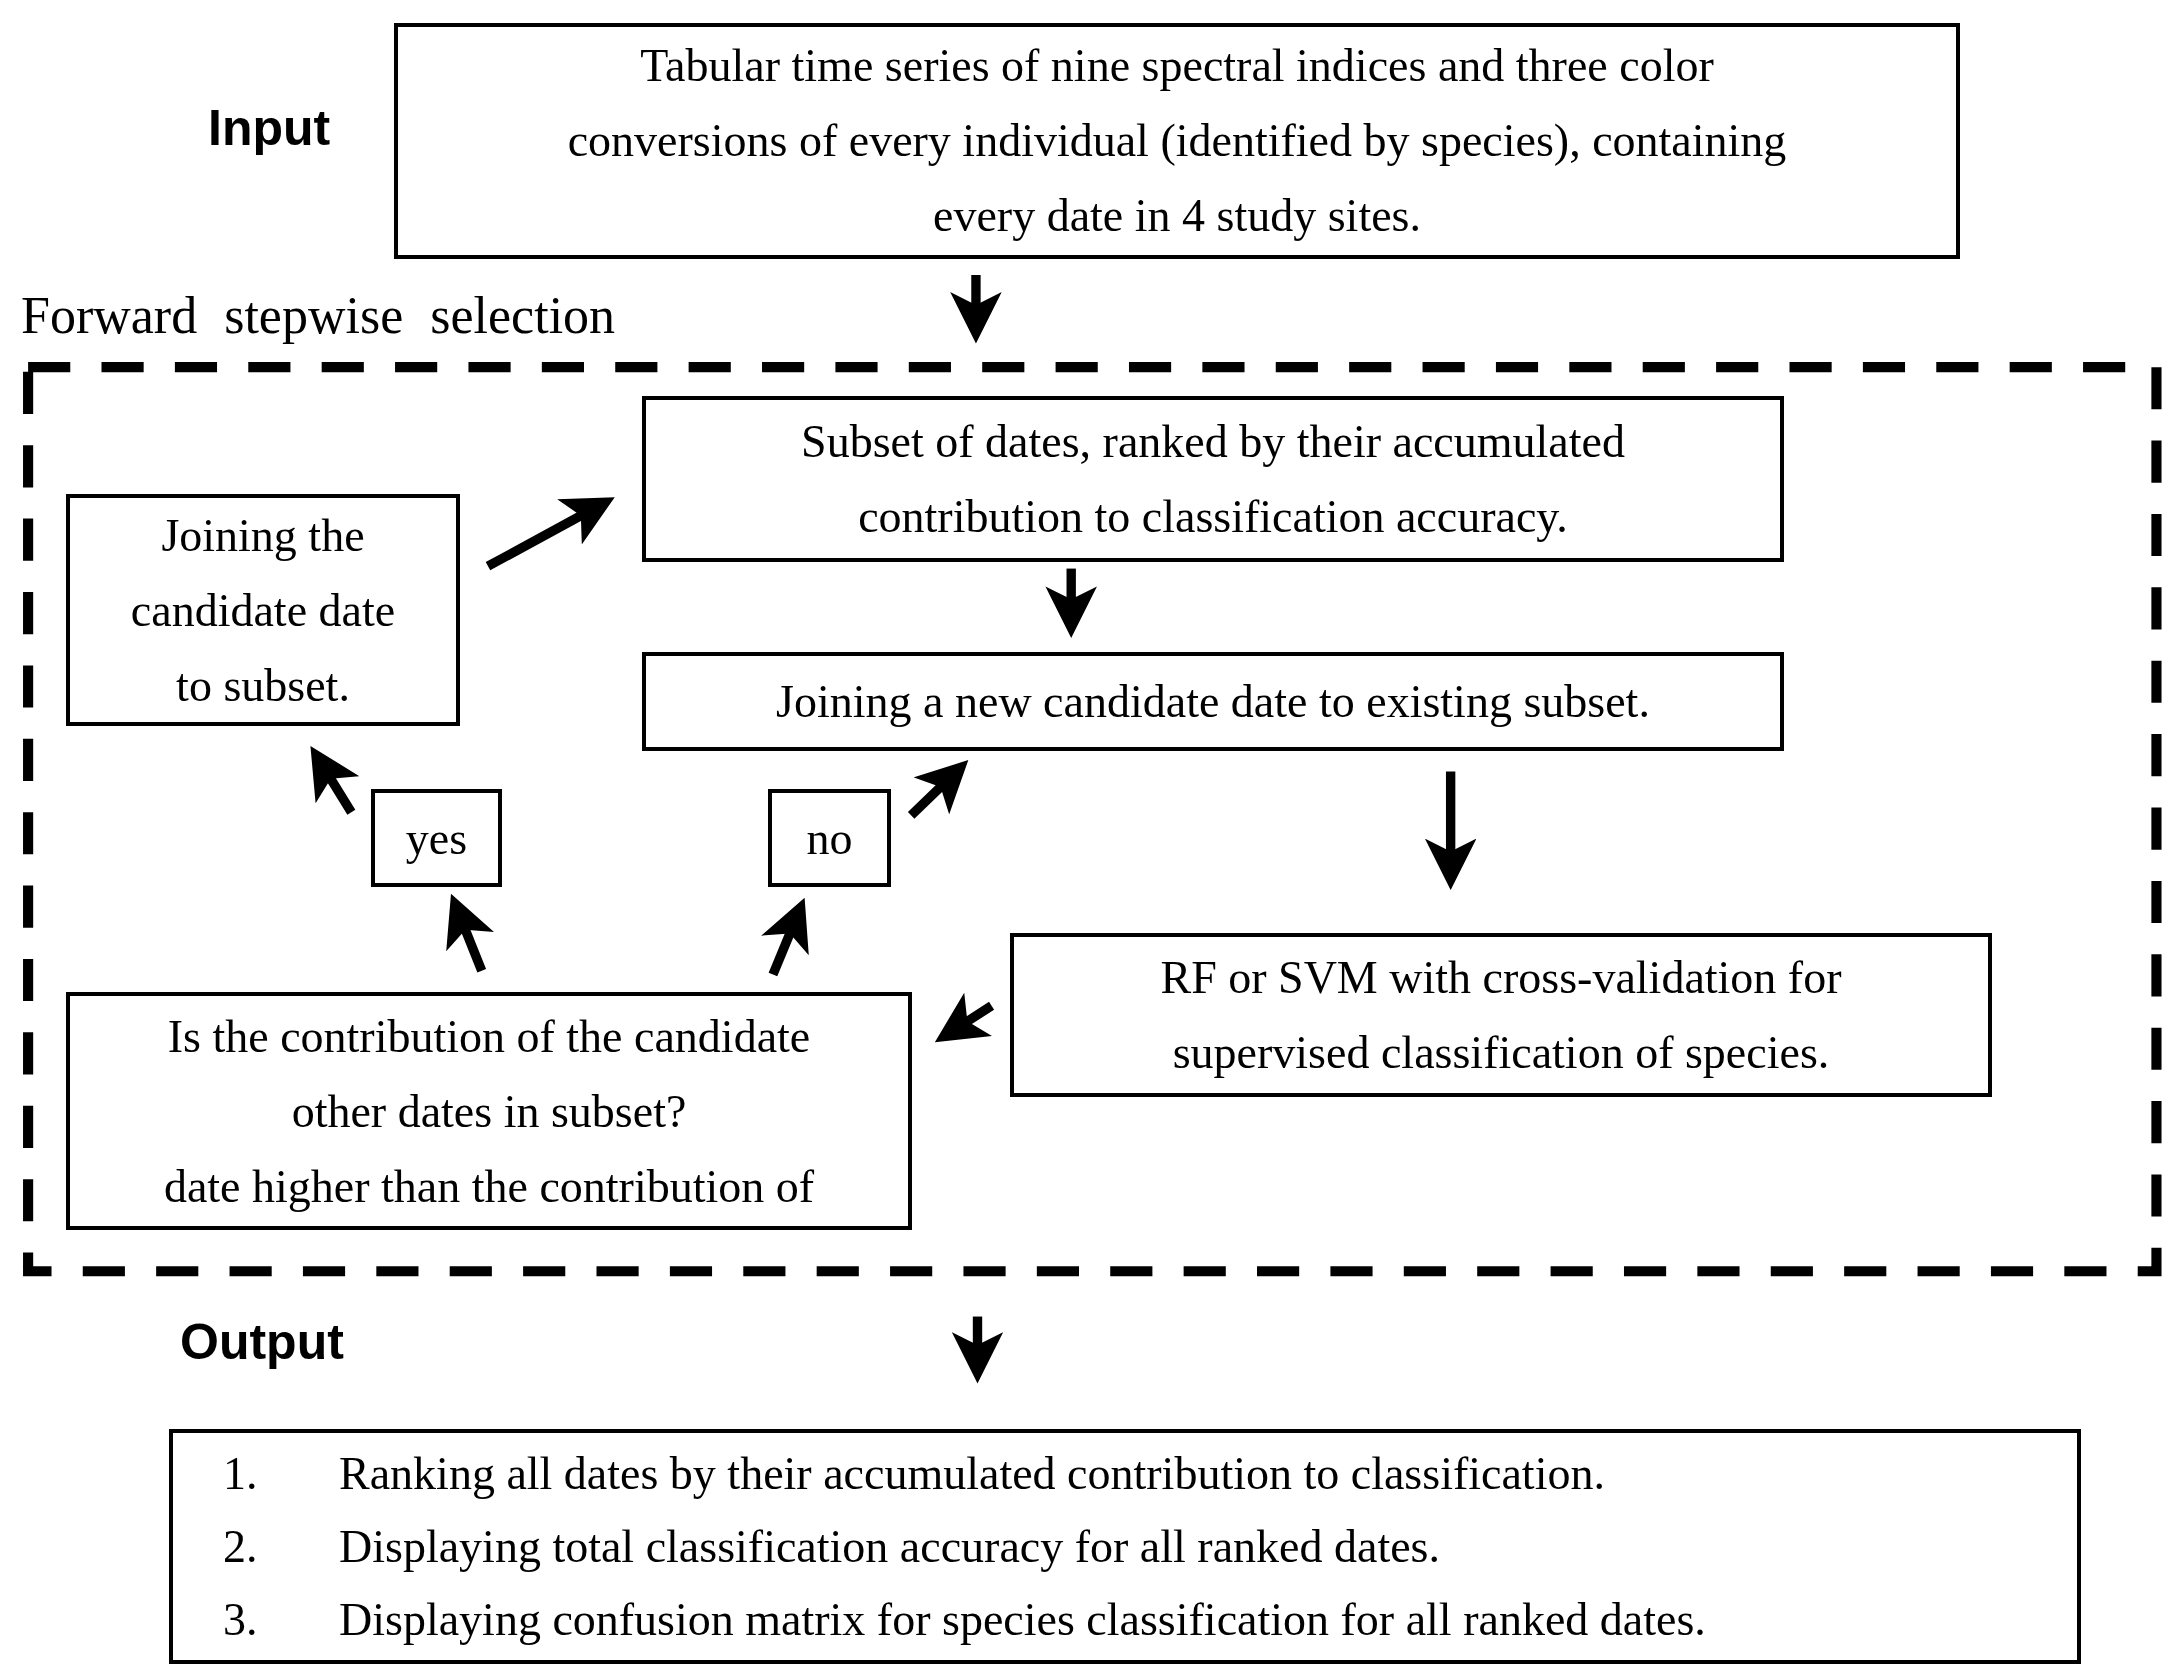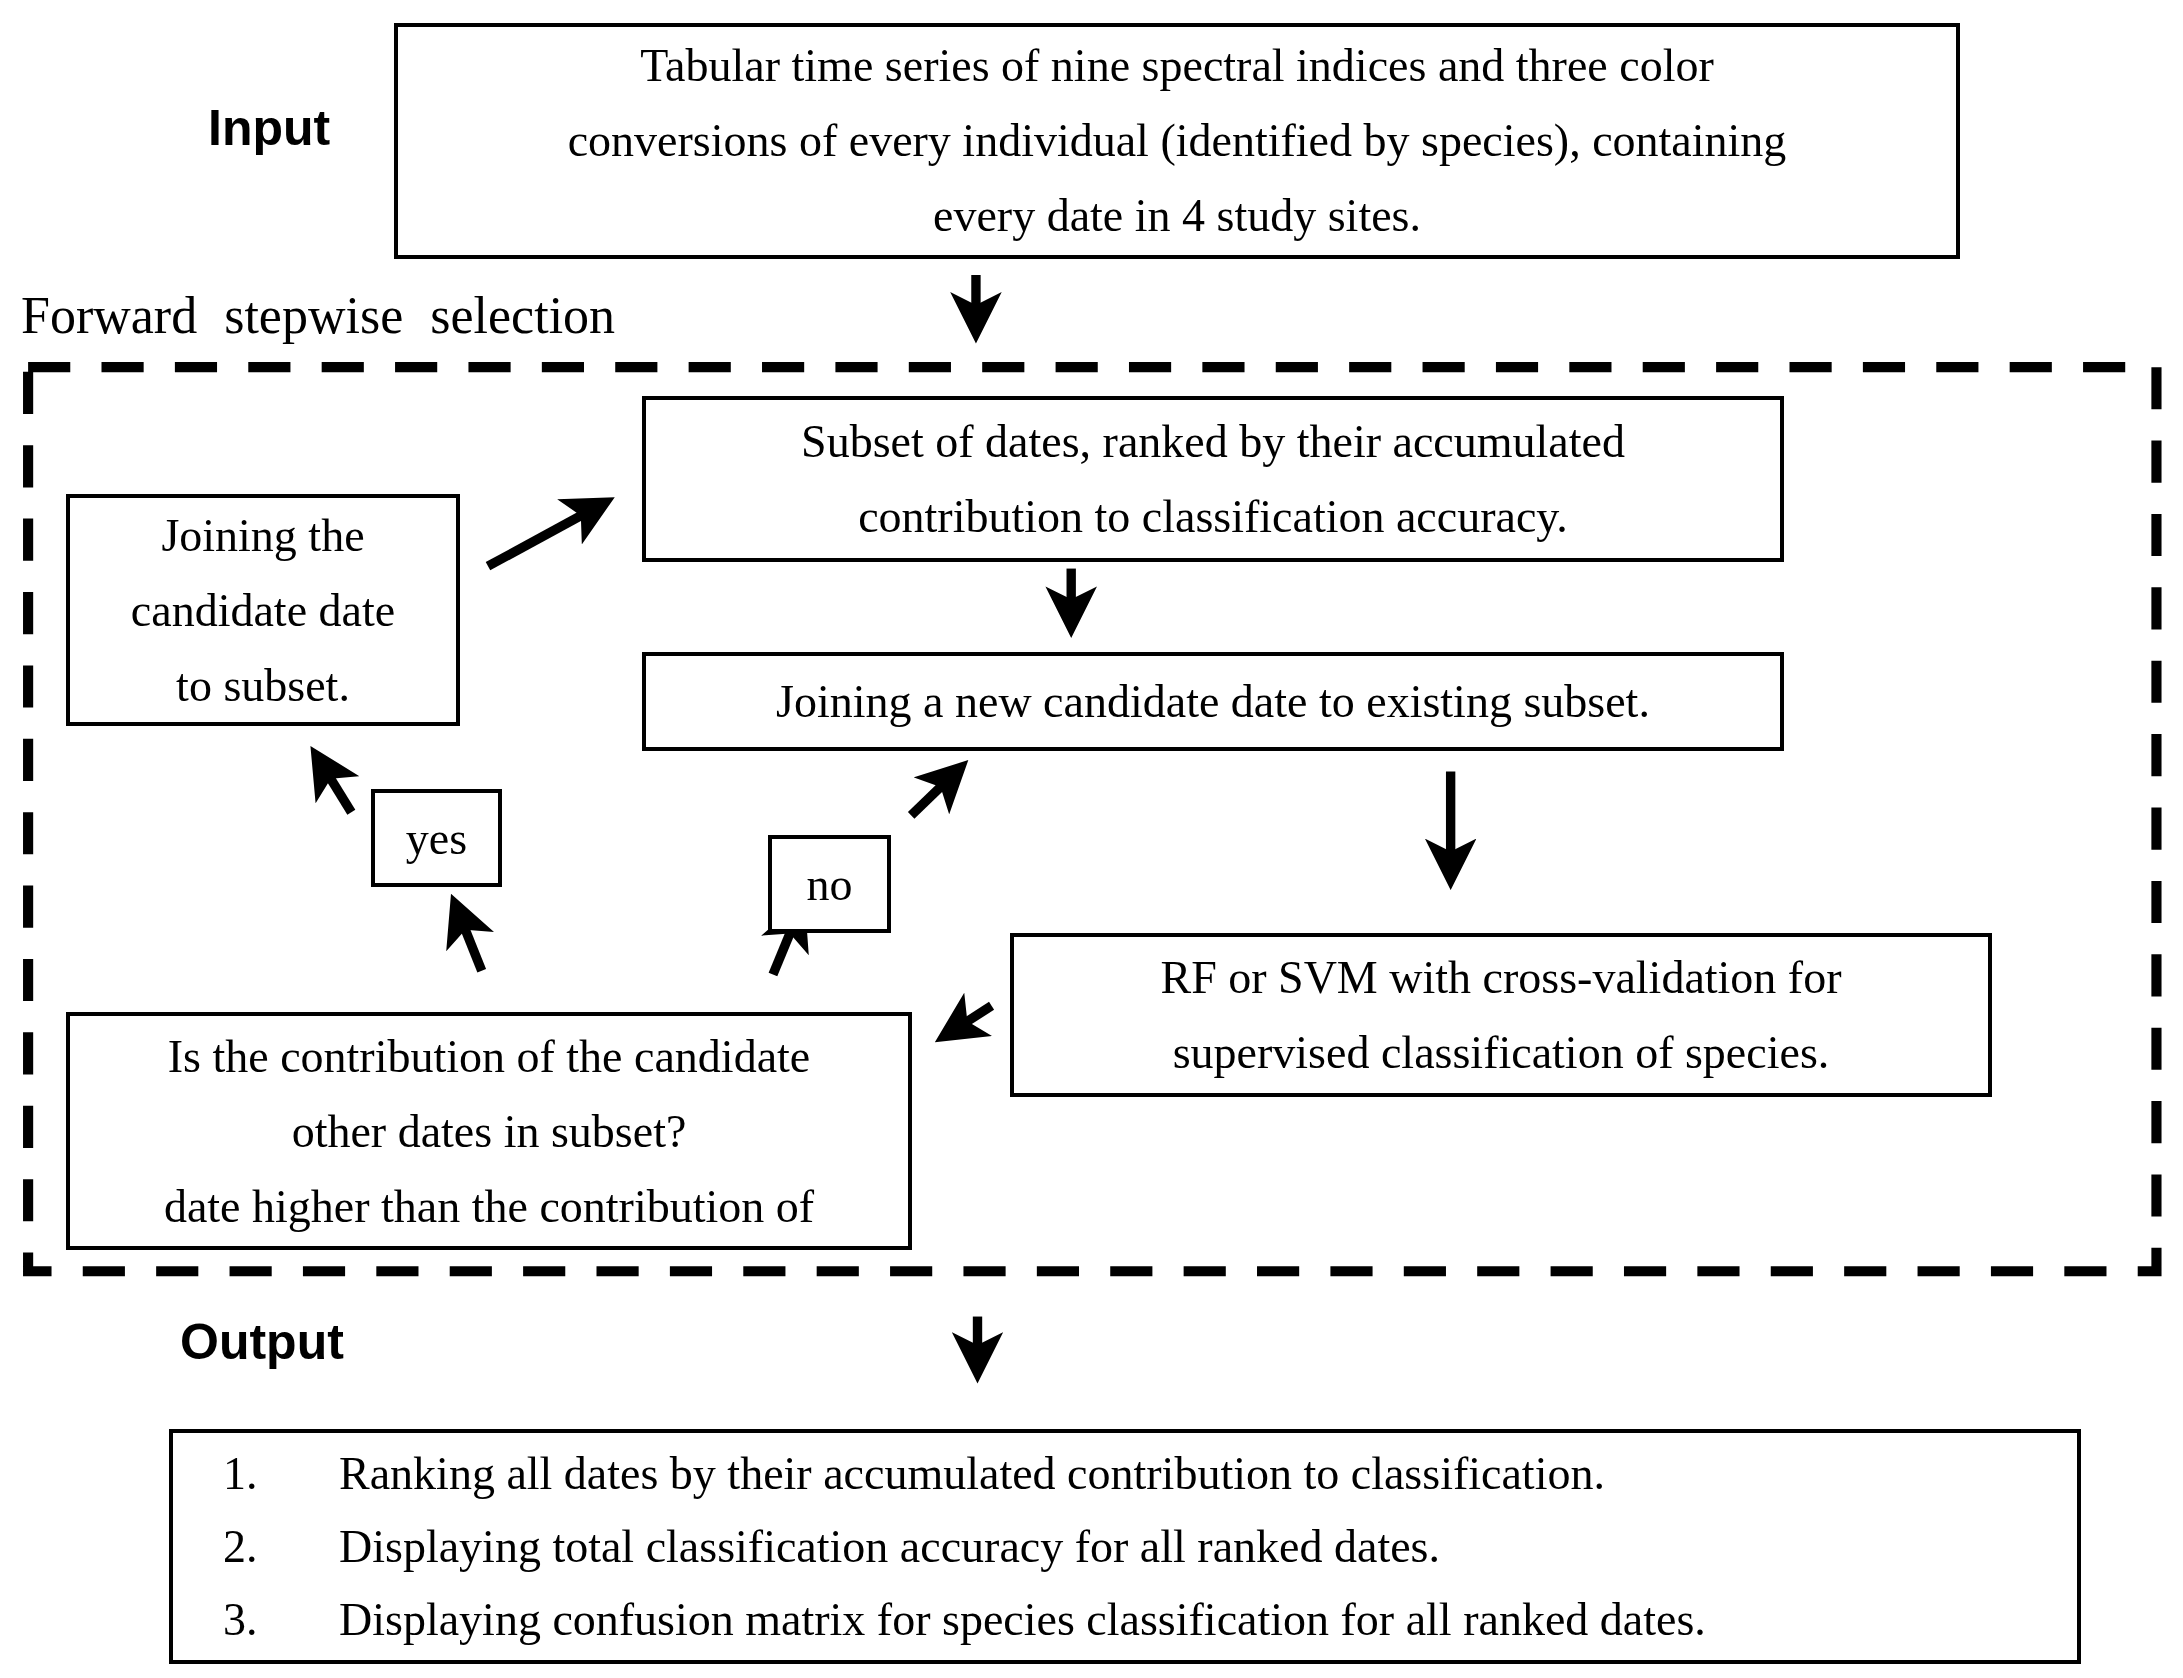--- a/index.html
+++ b/index.html
@@ -33,23 +33,23 @@
   .looplabel{
     position:absolute;z-index:1;
     font-size:52px;line-height:1;word-spacing:14px;
   }
   
   .input-box{left:394px;top:22.6px;width:1566px;height:236px;}
   .subset-box{left:642px;top:396px;width:1142px;height:166px;}
   .joining-candidate-box{left:66px;top:494px;width:394px;height:232px;}
   .joining-new-box{left:642px;top:652px;width:1142px;height:99px;}
   .rf-box{left:1010px;top:933px;width:982px;height:164px;}
-  .question-box{left:66px;top:992px;width:846px;height:238px;margin-top:20px;}
+  .question-box{left:66px;top:992px;width:846px;height:238px;}
   .yes-box{left:371px;top:789px;width:131px;height:98px;}
-  .no-box{left:768px;top:835px;width:123px;height:98px;}
+  .no-box{left:768px;top:789px;width:123px;height:98px;}
   .output-box{
     left:169px;top:1429px;width:1912px;height:235px;
     justify-content:center;align-items:stretch;text-align:left;
   }
   .output-box .row{display:flex;line-height:73px;}
   .output-box .marker{box-sizing:border-box;width:166px;padding-left:50px;flex:0 0 auto;}
   .input-label{left:208px;top:103px;}
   .output-label{left:180px;top:1317px;}
   .loop-label{left:21px;top:290px;}
 </style>

